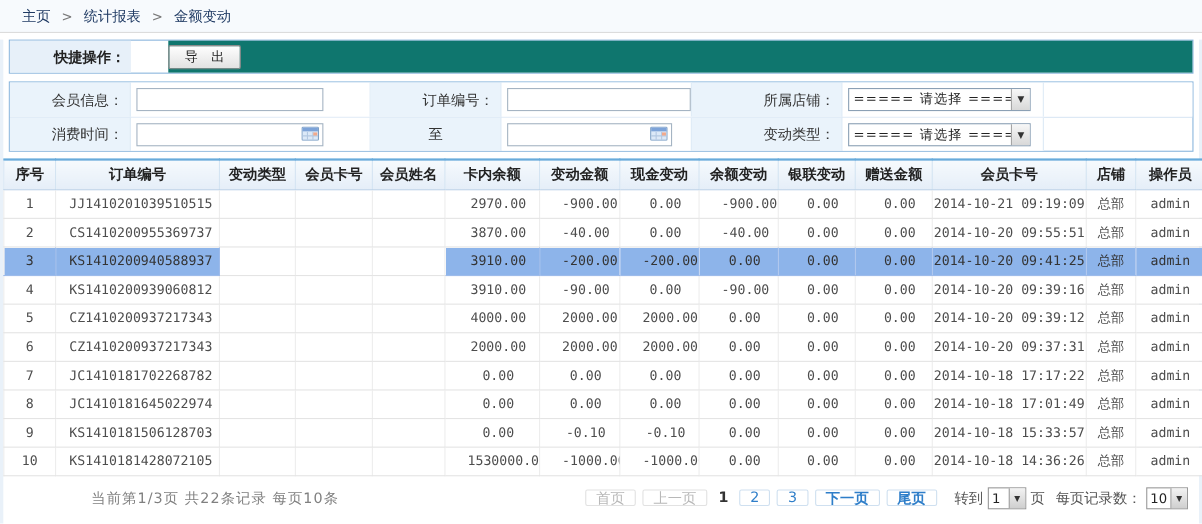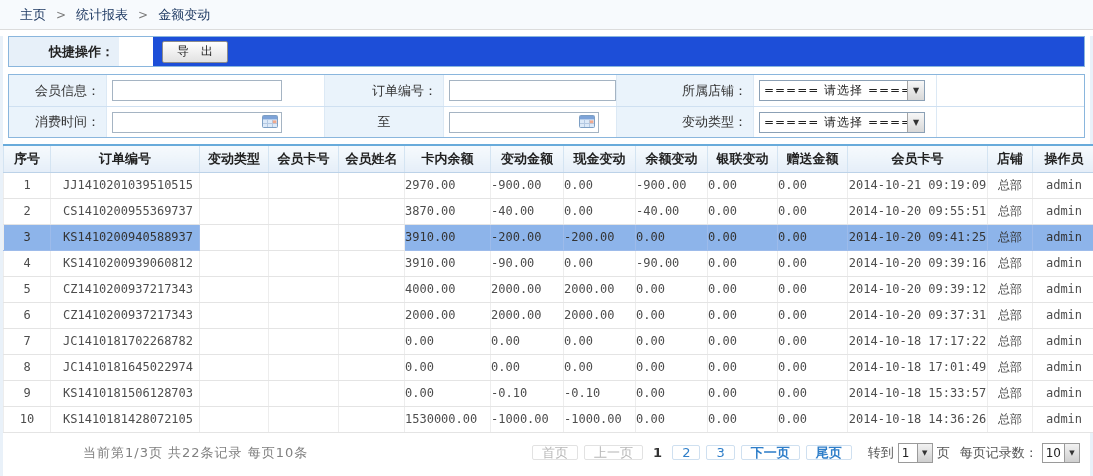--- a/index.html
+++ b/index.html
@@ -12,36 +12,36 @@
   .crumb { font-size:13px; color:#1f3a63; cursor:default; }
   .crumb-sep { font-size:12px; color:#7a7a7a; margin:0 10px; }
 
   
   .content { border-left:3px solid #e9f1f9; border-right:3px solid #e9f1f9; height:446px; }
 
   
   .panel-quick { margin:6px 5px 0 5px; height:31px; border:1px solid #8ab6dd; display:flex;gap:34px; }
   .pq-label { width:110px; background:#e7f0f9; display:flex; align-items:center;
               justify-content:flex-end; font-size:13px; font-weight:bold; color:#222; padding-right:5px; }
-  .pq-body { flex:1; background:#1d4ed8; display:flex; align-items:center; padding-left:9px; }
+  .pq-body { flex:1; background:#0f766e; display:flex; align-items:center; }
 
   .btn-classic { height:22px; min-width:66px; padding:0 8px; border:1px solid #8c8c8c; border-radius:2px;
                  background:linear-gradient(#fefefe,#e2e2e2); font-size:12px; color:#222;
                  display:inline-flex; align-items:center; justify-content:center;
                  font-family:"DejaVu Sans",sans-serif; cursor:pointer; white-space:pre; }
 
   
   .panel-filter { margin:7px 5px 0 5px; border:1px solid #8ab6dd; }
   .f-row { display:flex; height:31px; }
   .f-row + .f-row { border-top:1px solid #cfe0f1; }
   .f-label { background:#eaf3fb; display:flex; align-items:center; justify-content:flex-end;
              font-size:13px; color:#333; padding-right:6px; border-right:1px solid #dce9f5; }
   .f-label.centered { justify-content:center; padding-right:0; }
   .f-field { background:#fff; display:flex; align-items:center; padding-left:5px; border-right:1px solid #dce9f5; }
-  .w-l1{width:98px;padding-left:15px;} .w-f1{width:218px;} .w-l2{width:119px;} .w-f2{width:173px;}
+  .w-l1{width:110px;padding-left:15px;} .w-f1{width:218px;} .w-l2{width:119px;} .w-f2{width:173px;}
   .w-l3{width:137px;} .w-f3{width:183px;} .w-rest{flex:1; border-right:none;}
 
   .txt-input { width:170px; height:21px; border:1px solid #a5b4c3; background:#fff;
                font-size:12px; padding:0 4px; font-family:"DejaVu Sans Mono",monospace; }
   .date-wrap { position:relative; }
   .date-wrap .txt-input { padding-right:22px; }
   .cal-icon { position:absolute; right:4px; top:4px; width:16px; height:13px; cursor:pointer; }
 
   .sel { width:166px; height:21px; border:1px solid #8ba0b5; background:#fff;
          display:flex; align-items:stretch; cursor:pointer; }
@@ -56,21 +56,21 @@
   .grid th { background:linear-gradient(#f6fafd,#e5eef8); border-bottom:1px solid #bcd2e8;
              border-right:1px solid #d4e4f2; height:27px; font-size:13px; color:#222;
              font-weight:bold; text-align:center; }
   .grid th:first-child { border-left:1px solid #d4e4f2; }
   .grid td { height:26px; border-bottom:1px solid #e4e4e4; border-right:1px solid #ededed;
              font-size:12px; color:#4d4d4d; background:#fff;
              font-family:"DejaVu Sans Mono","DejaVu Sans",monospace; white-space:nowrap; overflow:hidden; }
   .grid td:first-child { border-left:1px solid #ededed; }
   .grid td.c { text-align:center; }
   .grid td.l { text-align:left; padding-left:12px; }
-  .grid td.r { text-align:left; padding-right:9px; }
+  .grid td.r { text-align:center; padding-right:9px;padding-left:20px; }
   .grid td.selbg { background:#8db4ea; border-bottom-color:#9dbbea; border-right-color:#9dbbea; color:#343434; }
 
   
   .footer { display:flex; align-items:center; margin-top:8px; padding:0 10px 0 0; height:24px;gap:11px; }
   .summary { margin-left:80px; color:#808080; font-size:13px; letter-spacing:1px; }
   .pager { margin-left:auto; display:flex; align-items:center; gap:6px; }
   .pg { height:15px; padding:0 9px; display:inline-flex; align-items:center; justify-content:center;
         font-size:13px; border-radius:2px; background:#fff; cursor:pointer; }
   .pg-disabled { border:1px solid #e2e2e2; color:#b8b8b8; cursor:default; }
   .pg-current { border:none; color:#333; font-weight:bold; padding:0 4px; cursor:default; }

